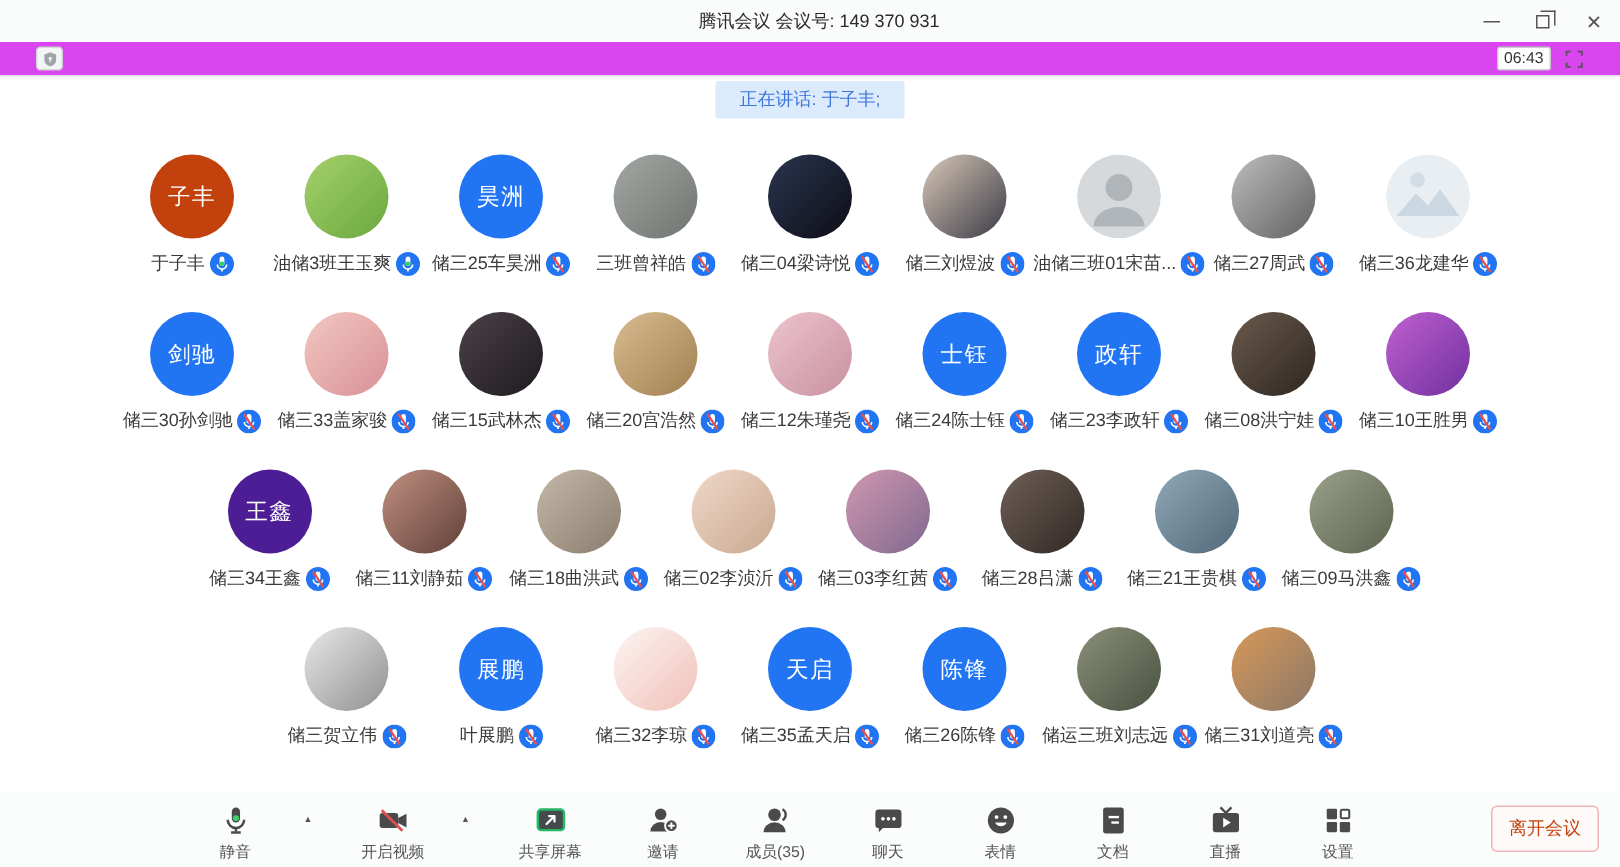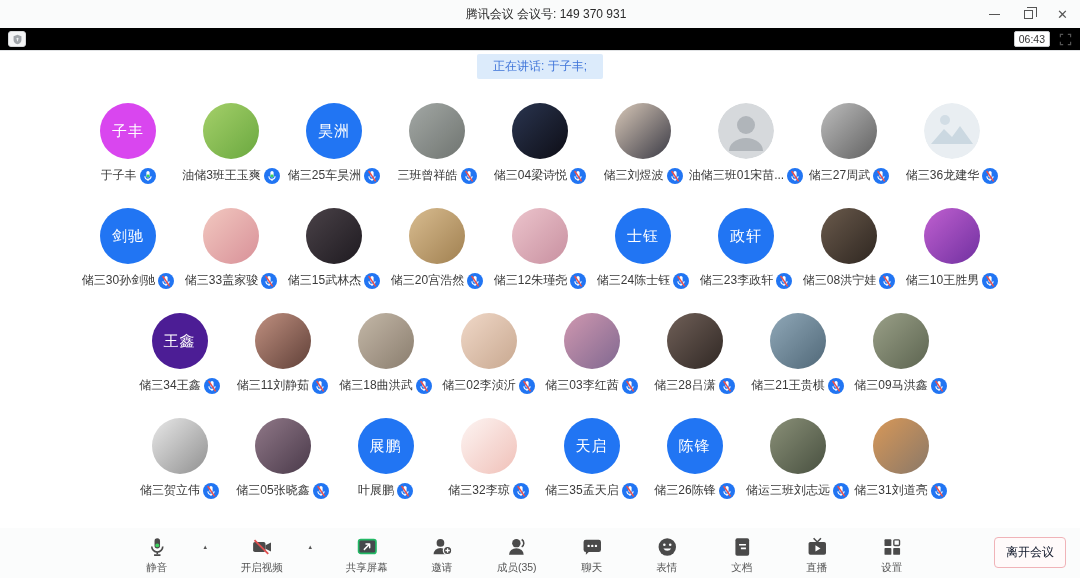--- a/index.html
+++ b/index.html
@@ -13,22 +13,22 @@
   .title { font-size: 12px; color: #2b2b2b; }
   .win-controls { position: absolute; right: 12px; top: 0; height: 100%; display: flex; align-items: center; gap: 24px; }
   .wc { color: #555; font-size: 12px; line-height: 1; cursor: pointer; display: flex; align-items: center; }
   .wc-min { width: 11px; height: 1px; background: #555; }
   .wc-restore { width: 9px; height: 9px; border: 1px solid #555; position: relative; }
   .wc-restore::before { content: ""; position: absolute; left: 2px; top: -4px; width: 9px; height: 9px;
                         border: 1px solid #555; border-left: none; border-bottom: none; }
   .wc-close { font-size: 13px; }
 
   
-  .statusbar { height: 23px; background: #000000; border-bottom: 1px solid #e0e2e4; flex-shrink: 0;
-               display: flex; align-items: center; padding: 0 8px; }
+  .statusbar { height: 23px; background: #d946ef; border-bottom: 1px solid #e0e2e4; flex-shrink: 0;
+               display: flex; align-items: center; padding: 0 24px; }
   .shield-btn { width: 18px; height: 16px; border: 1px solid #d4d6d8; background: #f4f5f6; border-radius: 3px;
                 display: flex; align-items: center; justify-content: center; cursor: pointer; }
   .sb-right { margin-left: auto; display: flex; align-items: center; gap: 9px; }
   .timer { font-size: 10.5px; color: #333; background: #fff; border: 1px solid #c9cbcd; border-radius: 2px;
            padding: 0 4px; line-height: 14px; }
   .fs-icon { display: flex; align-items: center; cursor: pointer; }
 
   
   .main { flex: 1; position: relative; background: #fff; }
   .notification { position: absolute; top: 3px; left: 50%; transform: translateX(-50%);
@@ -45,21 +45,21 @@
   .mic-badge { margin-left: 3px; width: 16px; height: 16px; flex-shrink: 0; display: flex; }
 
   
   .toolbar { position: absolute; bottom: 0; left: 0; right: 0; height: 50px; background: #fbfcfc; }
   .tb-group { position: absolute; left: 50%; transform: translateX(-52%); bottom: 3px;
               display: flex; align-items: flex-start; gap: 24px; }
   .tb-item { width: 51px; display: flex; flex-direction: column; align-items: center; cursor: pointer; }
   .tb-icon { height: 24px; display: flex; align-items: center; justify-content: center; }
   .tb-label { font-size: 10.5px; color: #555; margin-top: 2px; white-space: nowrap; }
   .tb-caret { font-size: 6px; color: #555; margin: 9px 0 0 -8px; cursor: pointer; width: 14px; text-align: center; }
-  .leave-btn { position: absolute; right: 14px; bottom: 10px; color: #0f172a; border: 1px solid #f0b3b8;
+  .leave-btn { position: absolute; right: 14px; bottom: 10px; color: #c2410c; border: 1px solid #f0b3b8;
                background: #fffafa; font-size: 12px; padding: 6px 11px; border-radius: 4px; cursor: pointer; }
 </style>
 </head>
 <body>
 
 <div class="window">
 
   <div class="titlebar">
     <span class="title">腾讯会议 会议号: 149 370 931</span>
     <div class="win-controls">
@@ -92,21 +92,21 @@
           </svg>
       </span>
     </div>
   </div>
 
   <div class="main">
     <div class="notification">正在讲话: 于子丰;</div>
     <div class="grid">
         <div class="p-row">
   <div class="cell">
-    <div class="avatar" style="background: #d946ef;">
+    <div class="avatar" style="background: #c2410c;">
               <span class="av-text">子丰</span>
             </div>
     <div class="name-row">
       <span class="p-name">于子丰</span>
       <span class="mic-badge">
                 <svg viewBox="0 0 16 16" width="16" height="16">
                   <circle cx="8" cy="8" r="8" fill="#2175f3"></circle>
                   <rect x="6.4" y="3" width="3.2" height="6.4" rx="1.6" fill="#fff"></rect>
                   <rect x="6.4" y="6.4" width="3.2" height="3" rx="1.4" fill="#3ed160"></rect>
                   <path d="M4.9 8.3 a3.1 3.1 0 0 0 6.2 0" fill="none" stroke="#fff" stroke-width="1.1"></path>
@@ -551,35 +551,20 @@
                   <circle cx="8" cy="8" r="8" fill="#2175f3"></circle>
                   <rect x="6.4" y="3" width="3.2" height="6.4" rx="1.6" fill="#fff"></rect>
                   <path d="M4.9 8.3 a3.1 3.1 0 0 0 6.2 0" fill="none" stroke="#fff" stroke-width="1.1"></path>
                   <line x1="8" y1="11.6" x2="8" y2="13" stroke="#fff" stroke-width="1.1"></line>
                   <line x1="4.6" y1="3" x2="11.6" y2="13.4" stroke="#e8504e" stroke-width="1.5"></line>
                 </svg>
               </span>
     </div>
   </div>
 
-  <div class="cell">
-    <div class="avatar" style="background: linear-gradient(135deg, rgb(144, 120, 136), rgb(74, 58, 74));"></div>
-    <div class="name-row">
-      <span class="p-name">储三05张晓鑫</span>
-      <span class="mic-badge">
-                <svg viewBox="0 0 16 16" width="16" height="16">
-                  <circle cx="8" cy="8" r="8" fill="#2175f3"></circle>
-                  <rect x="6.4" y="3" width="3.2" height="6.4" rx="1.6" fill="#fff"></rect>
-                  <path d="M4.9 8.3 a3.1 3.1 0 0 0 6.2 0" fill="none" stroke="#fff" stroke-width="1.1"></path>
-                  <line x1="8" y1="11.6" x2="8" y2="13" stroke="#fff" stroke-width="1.1"></line>
-                  <line x1="4.6" y1="3" x2="11.6" y2="13.4" stroke="#e8504e" stroke-width="1.5"></line>
-                </svg>
-              </span>
-    </div>
-  </div>
 
   <div class="cell">
     <div class="avatar" style="background: rgb(33, 117, 243);">
               <span class="av-text">展鹏</span>
             </div>
     <div class="name-row">
       <span class="p-name">叶展鹏</span>
       <span class="mic-badge">
                 <svg viewBox="0 0 16 16" width="16" height="16">
                   <circle cx="8" cy="8" r="8" fill="#2175f3"></circle>

